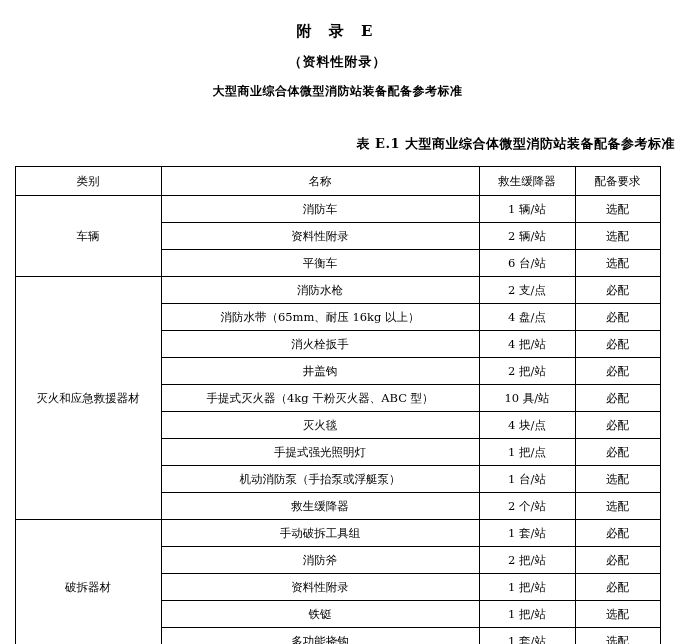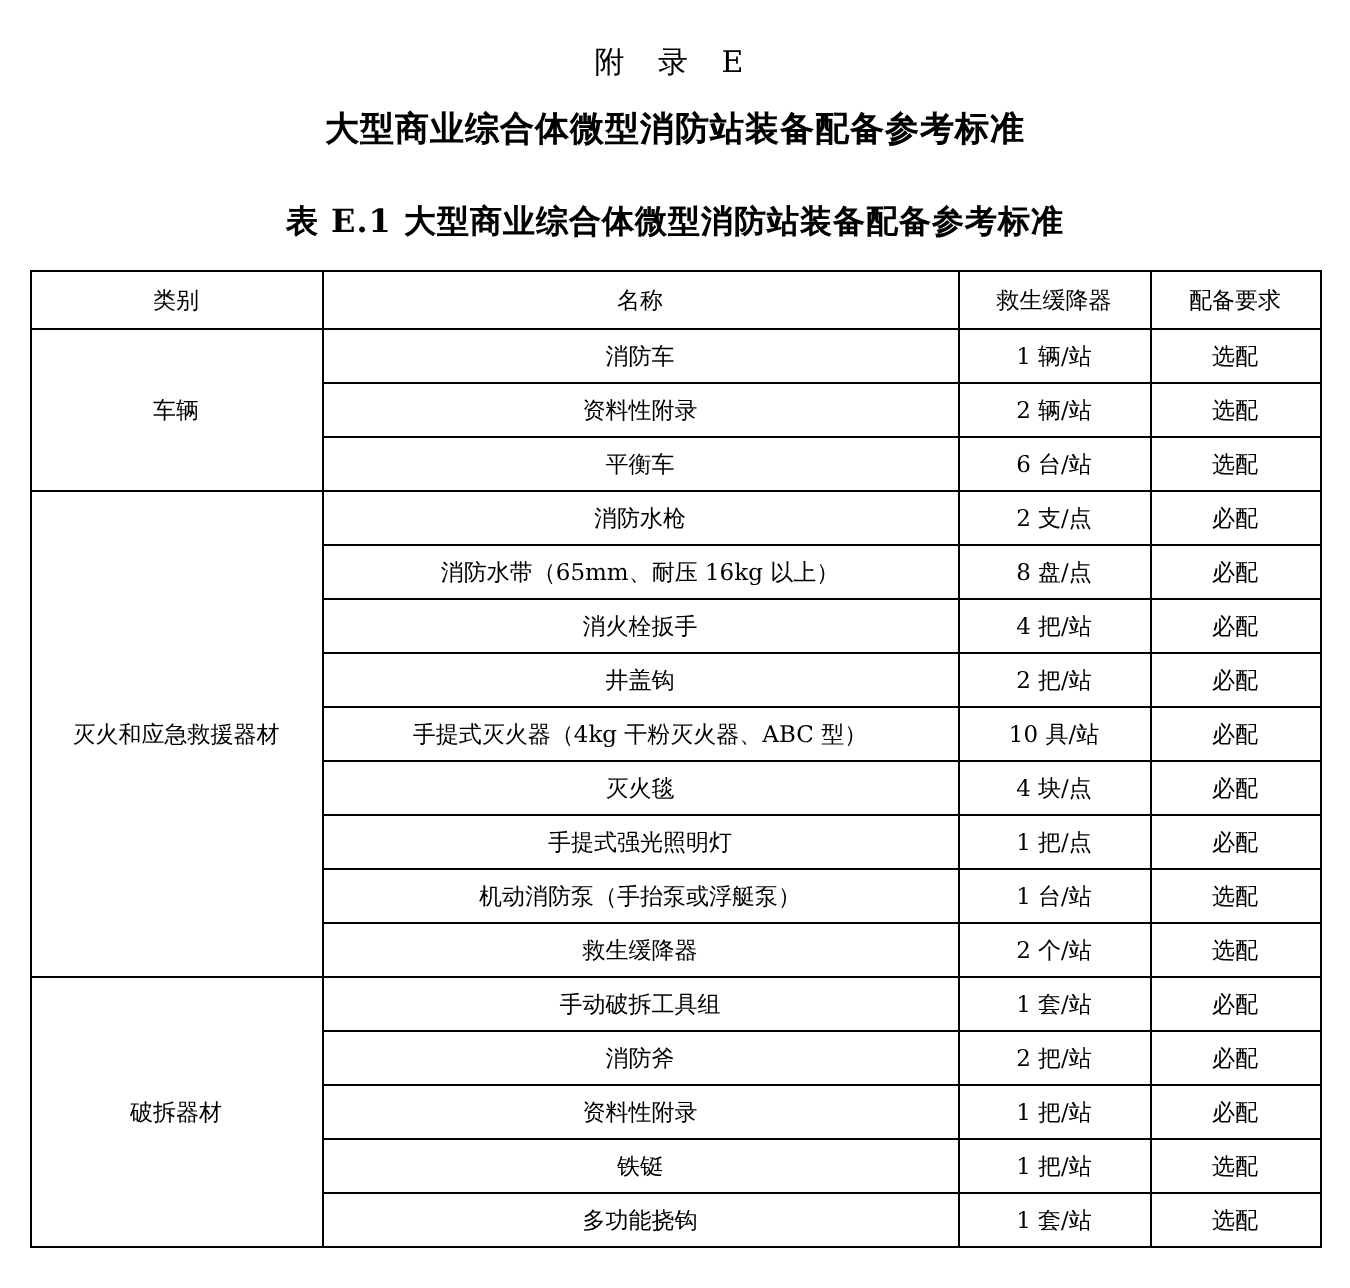--- a/index.html
+++ b/index.html
@@ -16,43 +16,43 @@
   }
   .page {
     width: 675px;
     height: 644px;
     position: relative;
     box-sizing: border-box;
   }
   .appendix-label {
     text-align: center;
     font-size: 15px;
-    font-weight: normal;
+    font-weight: bold;
     letter-spacing: 6px;
     margin-top: 22px;
   }
   .appendix-sub {
     text-align: center;
     font-size: 13px;
     font-weight: bold;
     margin-top: 12px;
     letter-spacing: 1px;
   }
   .appendix-title {
     text-align: center;
-    font-size: 17px;
+    font-size: 12px;
     font-weight: bold;
     margin-top: 12px;
     letter-spacing: 0.5px;
   }
   .table-caption {
-    text-align: center;
-    font-size: 16px;
+    text-align: right;
+    font-size: 13px;
     font-weight: bold;
-    margin-top: 25px;
+    margin-top: 35px;
     margin-bottom: 13px;
     letter-spacing: 0.5px;
   }
   table.equip {
     border-collapse: collapse;
     margin: 0 auto;
     width: 645px;
     table-layout: fixed;
   }
   table.equip td, table.equip th {
@@ -72,20 +72,21 @@
   col.c-name { width: 318px; }
   col.c-std { width: 96px; }
   col.c-req { width: 85px; }
 </style>
 </head>
 <body>
 
 <div class="page">
 
   <div class="appendix-label">附 录 E</div>
+  <div class="appendix-sub">（资料性附录）</div>
   <div class="appendix-title">大型商业综合体微型消防站装备配备参考标准</div>
 
   <div class="table-caption">表 E.1  大型商业综合体微型消防站装备配备参考标准</div>
 
   <table class="equip">
     <colgroup>
       <col class="c-cat">
       <col class="c-name">
       <col class="c-std">
       <col class="c-req">
@@ -116,21 +117,21 @@
           <td>选配</td>
         </tr>
         <tr>
           <td rowspan="9">灭火和应急救援器材</td>
           <td>消防水枪</td>
           <td>2 支/点</td>
           <td>必配</td>
         </tr>
         <tr>
           <td>消防水带（65mm、耐压 16kg 以上）</td>
-          <td>8 盘/点</td>
+          <td>4 盘/点</td>
           <td>必配</td>
         </tr>
         <tr>
           <td>消火栓扳手</td>
           <td>4 把/站</td>
           <td>必配</td>
         </tr>
         <tr>
           <td>井盖钩</td>
           <td>2 把/站</td>

